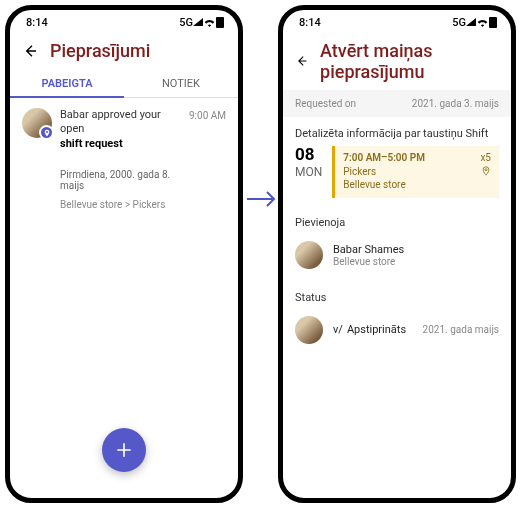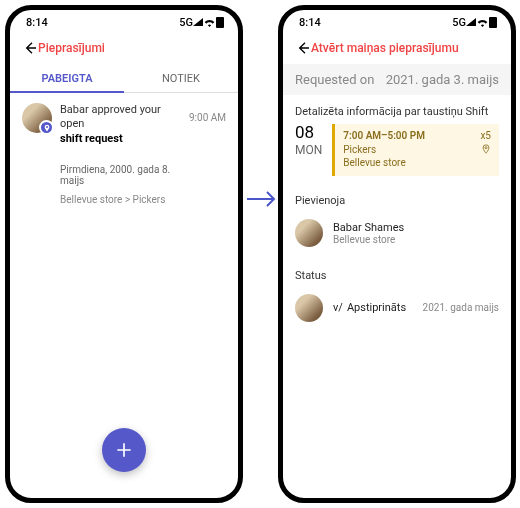--- a/index.html
+++ b/index.html
@@ -42,23 +42,24 @@
   .batt {
     width: 8px; height: 11px;
     background: #000;
     border-radius: 1px;
   }
 
   .header {
     display: flex;
     align-items: center;
     padding: 6px 10px 8px 12px;
-    font-size: 12px;
+    gap: 12px;
+    font-size: 18px;
     font-weight: 500;
-    color: #ef4444;
+    color: #7f1d1d;
   }
   .back-arrow { width: 16px; height: 16px; }
 
   .tabs {
     display: flex;
     border-bottom: 1px solid #ddd;
   }
   .tab {
     flex: 1;
     text-align: center;
@@ -99,21 +100,21 @@
     color: #fff;
     display: flex;
     align-items: center;
     justify-content: center;
   }
   .card-body { flex: 1; min-width: 0; }
   .card-line1 { font-size: 11px; color: #333; line-height: 1.3; }
   .card-bold { font-weight: 700; display: block; color: #000; }
   .card-date { font-size: 10px; color: #666; margin-top: 18px; }
   .card-loc { font-size: 10px; color: #888; margin-top: 8px; }
-  .card-time { font-size: 10px; color: #888; flex-shrink: 0; padding-top: 2px; margin-top: 7px; }
+  .card-time { font-size: 10px; color: #888; flex-shrink: 0; padding-top: 2px; }
 
   .fab {
     position: absolute;
     width: 44px; height: 44px;
     border-radius: 50%;
     background: #5558c9;
     bottom: 26px;
     left: 50%;
     transform: translateX(-50%);
     color: #fff;
@@ -121,37 +122,37 @@
     align-items: center;
     justify-content: center;
     box-shadow: 0 3px 8px rgba(0,0,0,.25);
   }
   .fab svg { width: 20px; height: 20px; }
 
   
   .section-gray {
     background: #f5f5f5;
     padding: 8px 12px;
-    font-size: 13px;
+    font-size: 10px;
     color: #888;
     display: flex;
     justify-content: space-between;
   }
   .section-head {
     padding: 10px 12px 6px;
     font-size: 11px;
     color: #333;
   }
   .shift-row {
     display: flex;
     padding: 0 12px 8px;
     gap: 10px;
   }
   .date-col { text-align: left; }
-  .date-num { font-size: 17px; font-weight: 400; color: #000; line-height: 1; }
+  .date-num { font-size: 17px; font-weight: 700; color: #000; line-height: 1; }
   .date-day { font-size: 12px; color: #666; margin-top: 2px; }
   .shift-box {
     flex: 1;
     background: #fdf7e3;
     border-left: 3px solid #e0a800;
     padding: 5px 8px 6px;
     font-size: 10px;
     color: #8a6d1e;
     line-height: 1.35;
     position: relative;

